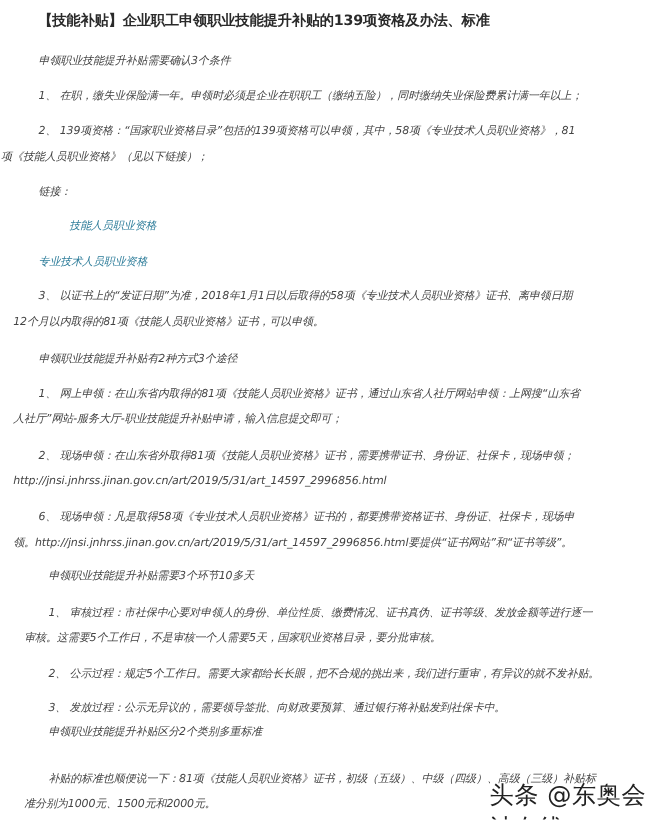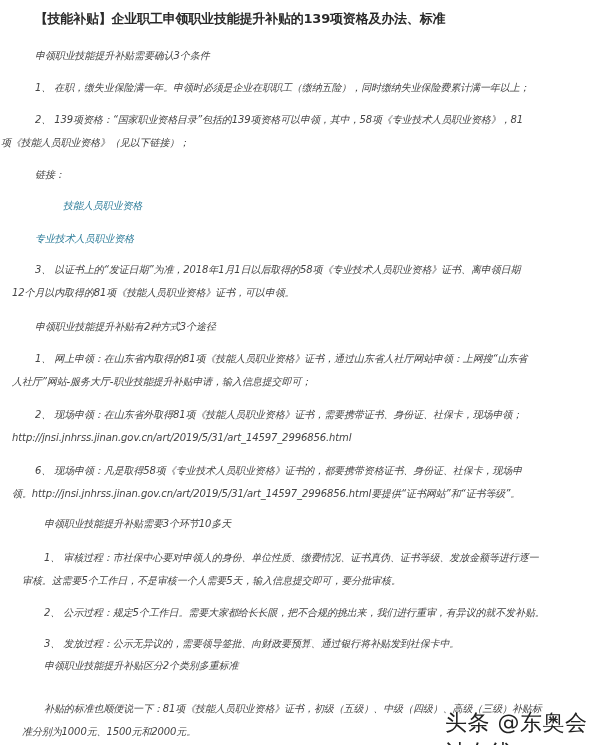--- a/index.html
+++ b/index.html
@@ -70,21 +70,21 @@
   <div class="p" style="top:315px;left:35px;">申领职业技能提升补贴有2种方式3个途径</div>
   <div class="p" style="top:347px;left:35px;">1、 网上申领：在山东省内取得的81项《技能人员职业资格》证书，通过山东省人社厅网站申领：上网搜“山东省</div>
   <div class="p" style="top:370px;left:12px;">人社厅”网站-服务大厅-职业技能提升补贴申请，输入信息提交即可；</div>
   <div class="p" style="top:403px;left:35px;">2、 现场申领：在山东省外取得81项《技能人员职业资格》证书，需要携带证书、身份证、社保卡，现场申领；</div>
   <div class="p" style="top:426px;left:12px;">http://jnsi.jnhrss.jinan.gov.cn/art/2019/5/31/art_14597_2996856.html</div>
   <div class="p" style="top:459px;left:35px;">6、 现场申领：凡是取得58项《专业技术人员职业资格》证书的，都要携带资格证书、身份证、社保卡，现场申</div>
   <div class="p" style="top:482px;left:12px;">领。http://jnsi.jnhrss.jinan.gov.cn/art/2019/5/31/art_14597_2996856.html要提供“证书网站”和“证书等级”。</div>
 
   <div class="p" style="top:512px;left:44px;">申领职业技能提升补贴需要3个环节10多天</div>
   <div class="p" style="top:546px;left:44px;">1、 审核过程：市社保中心要对申领人的身份、单位性质、缴费情况、证书真伪、证书等级、发放金额等进行逐一</div>
-  <div class="p" style="top:569px;left:22px;">审核。这需要5个工作日，不是审核一个人需要5天，输入信息提交即可，要分批审核。</div>
+  <div class="p" style="top:569px;left:22px;">审核。这需要5个工作日，不是审核一个人需要5天，国家职业资格目录，要分批审核。</div>
   <div class="p" style="top:601px;left:44px;">2、 公示过程：规定5个工作日。需要大家都给长长眼，把不合规的挑出来，我们进行重审，有异议的就不发补贴。</div>
   <div class="p" style="top:632px;left:44px;">3、 发放过程：公示无异议的，需要领导签批、向财政要预算、通过银行将补贴发到社保卡中。</div>
 
   <div class="p" style="top:654px;left:44px;">申领职业技能提升补贴区分2个类别多重标准</div>
   <div class="p" style="top:697px;left:44px;">补贴的标准也顺便说一下：81项《技能人员职业资格》证书，初级（五级）、中级（四级）、高级（三级）补贴标</div>
   <div class="p" style="top:720px;left:22px;">准分别为1000元、1500元和2000元。</div>
 </div>
 
 <div class="watermark">头条 @东奥会计在线</div>
 

